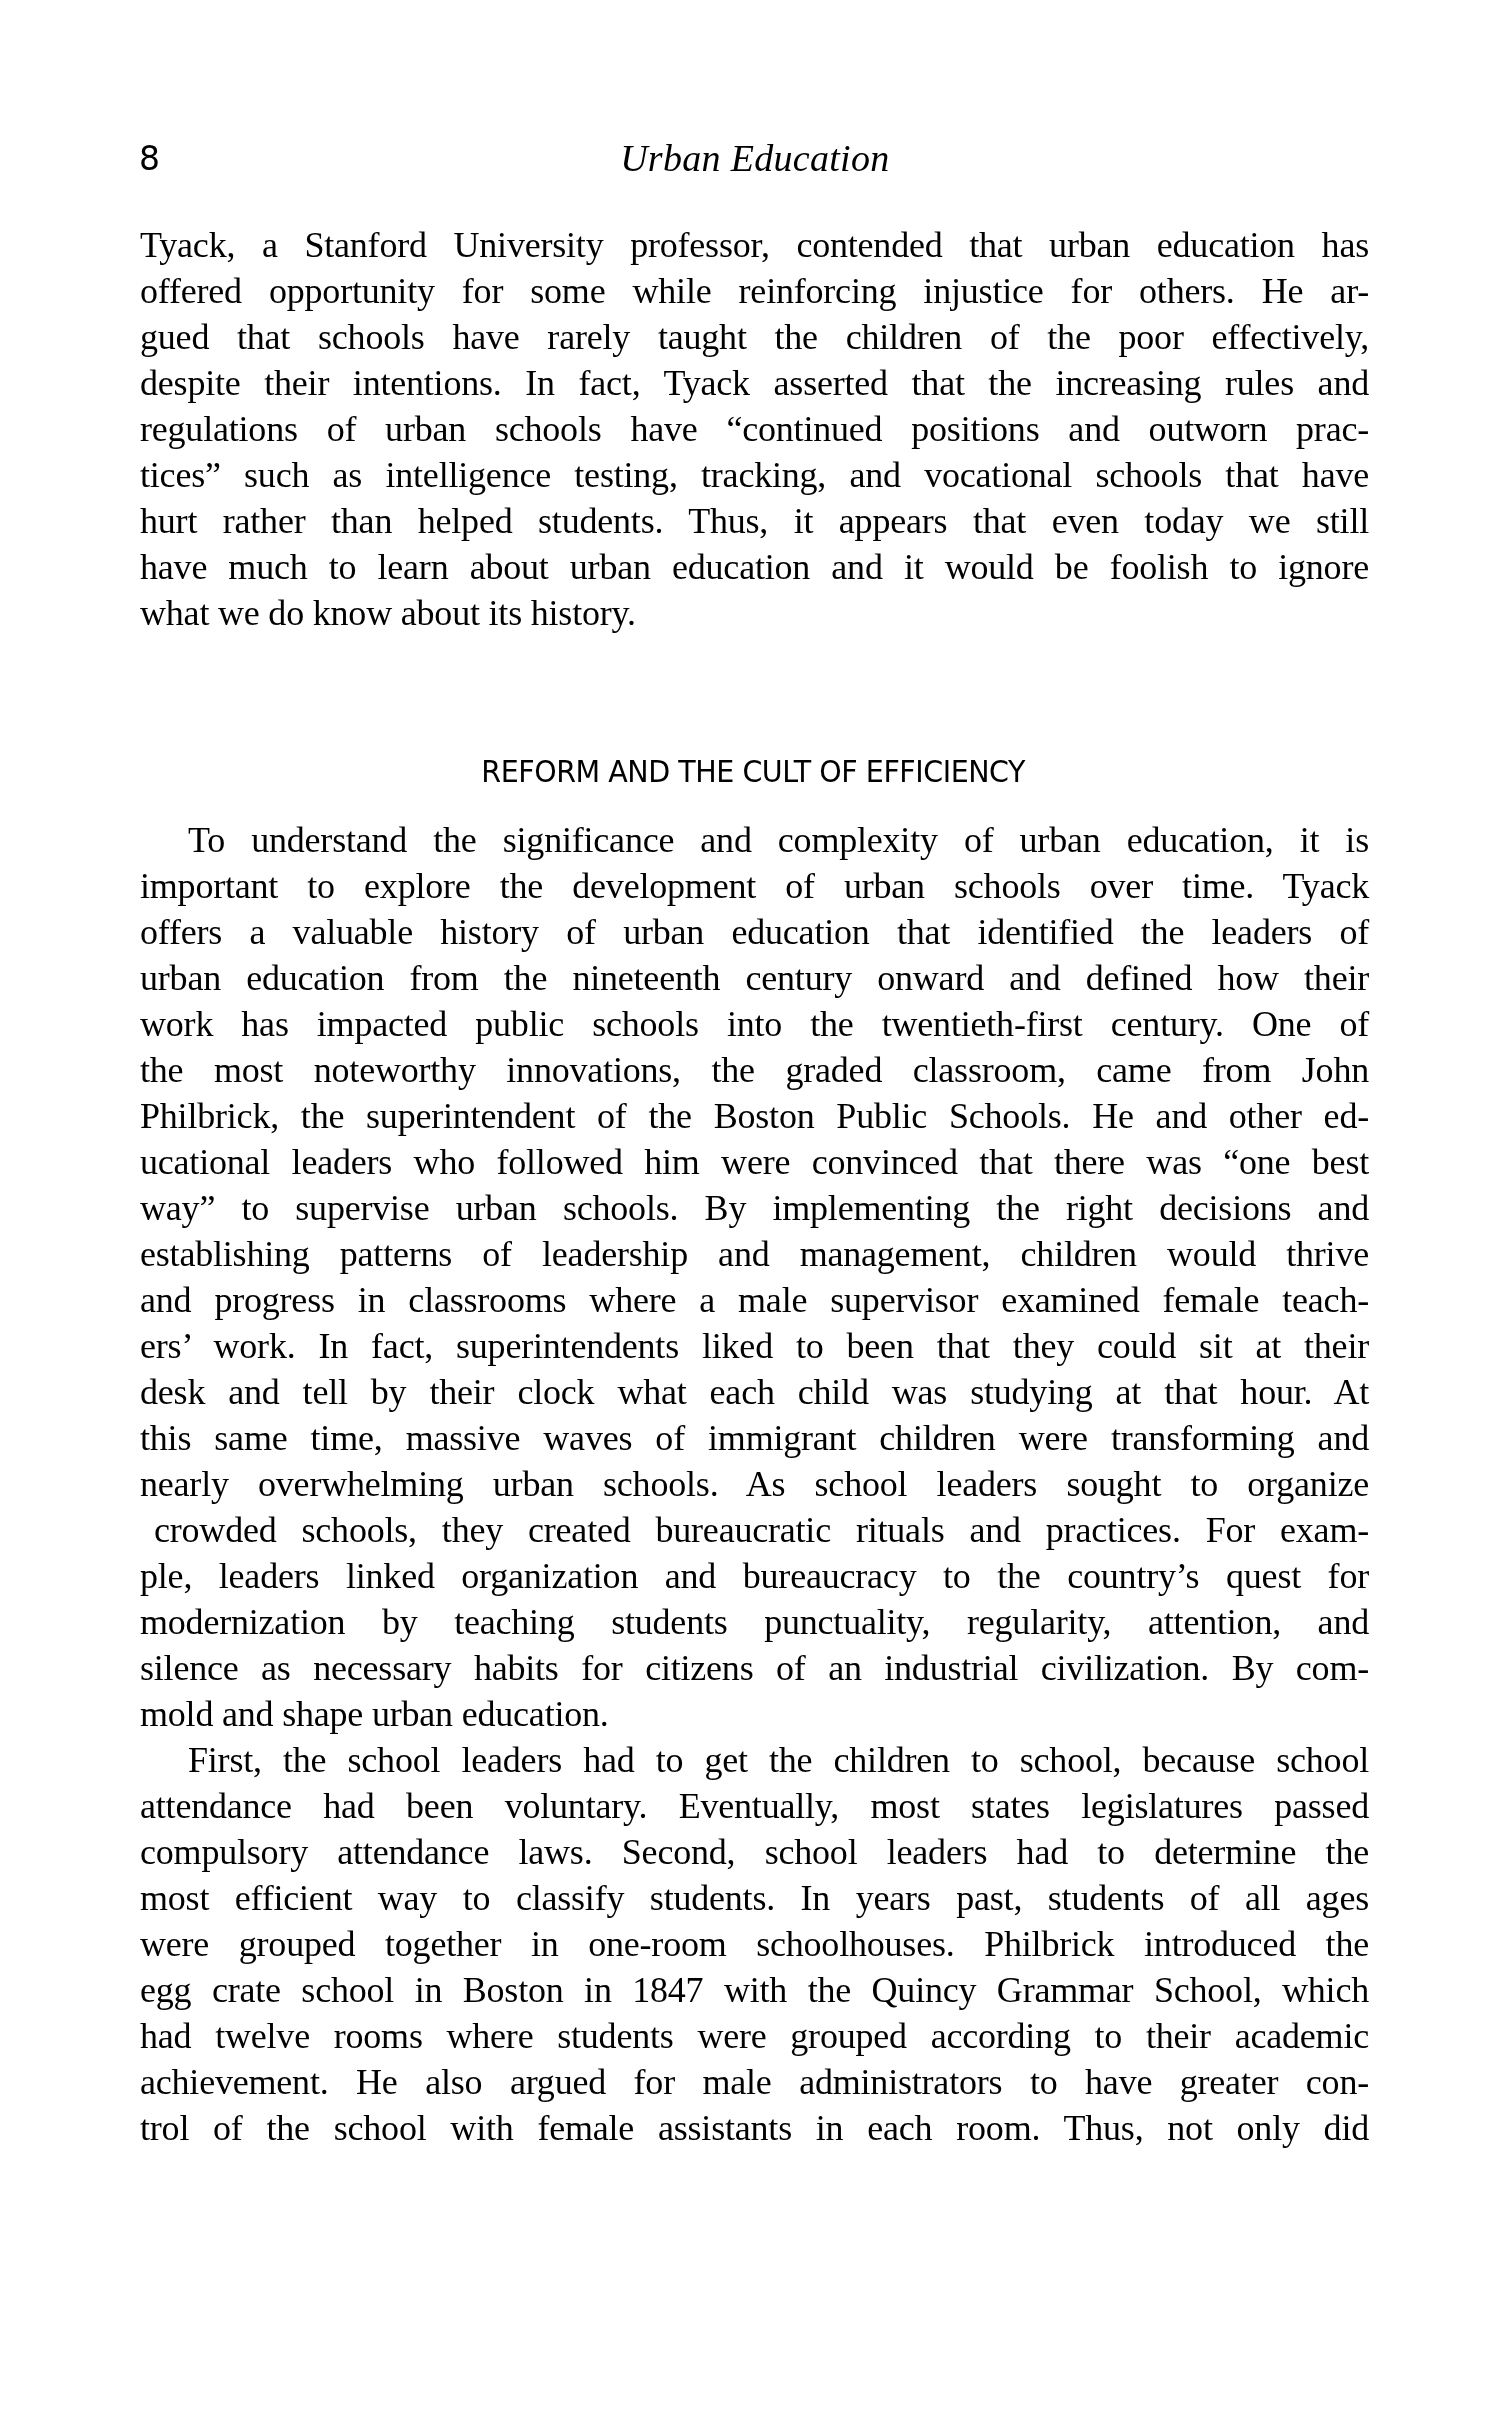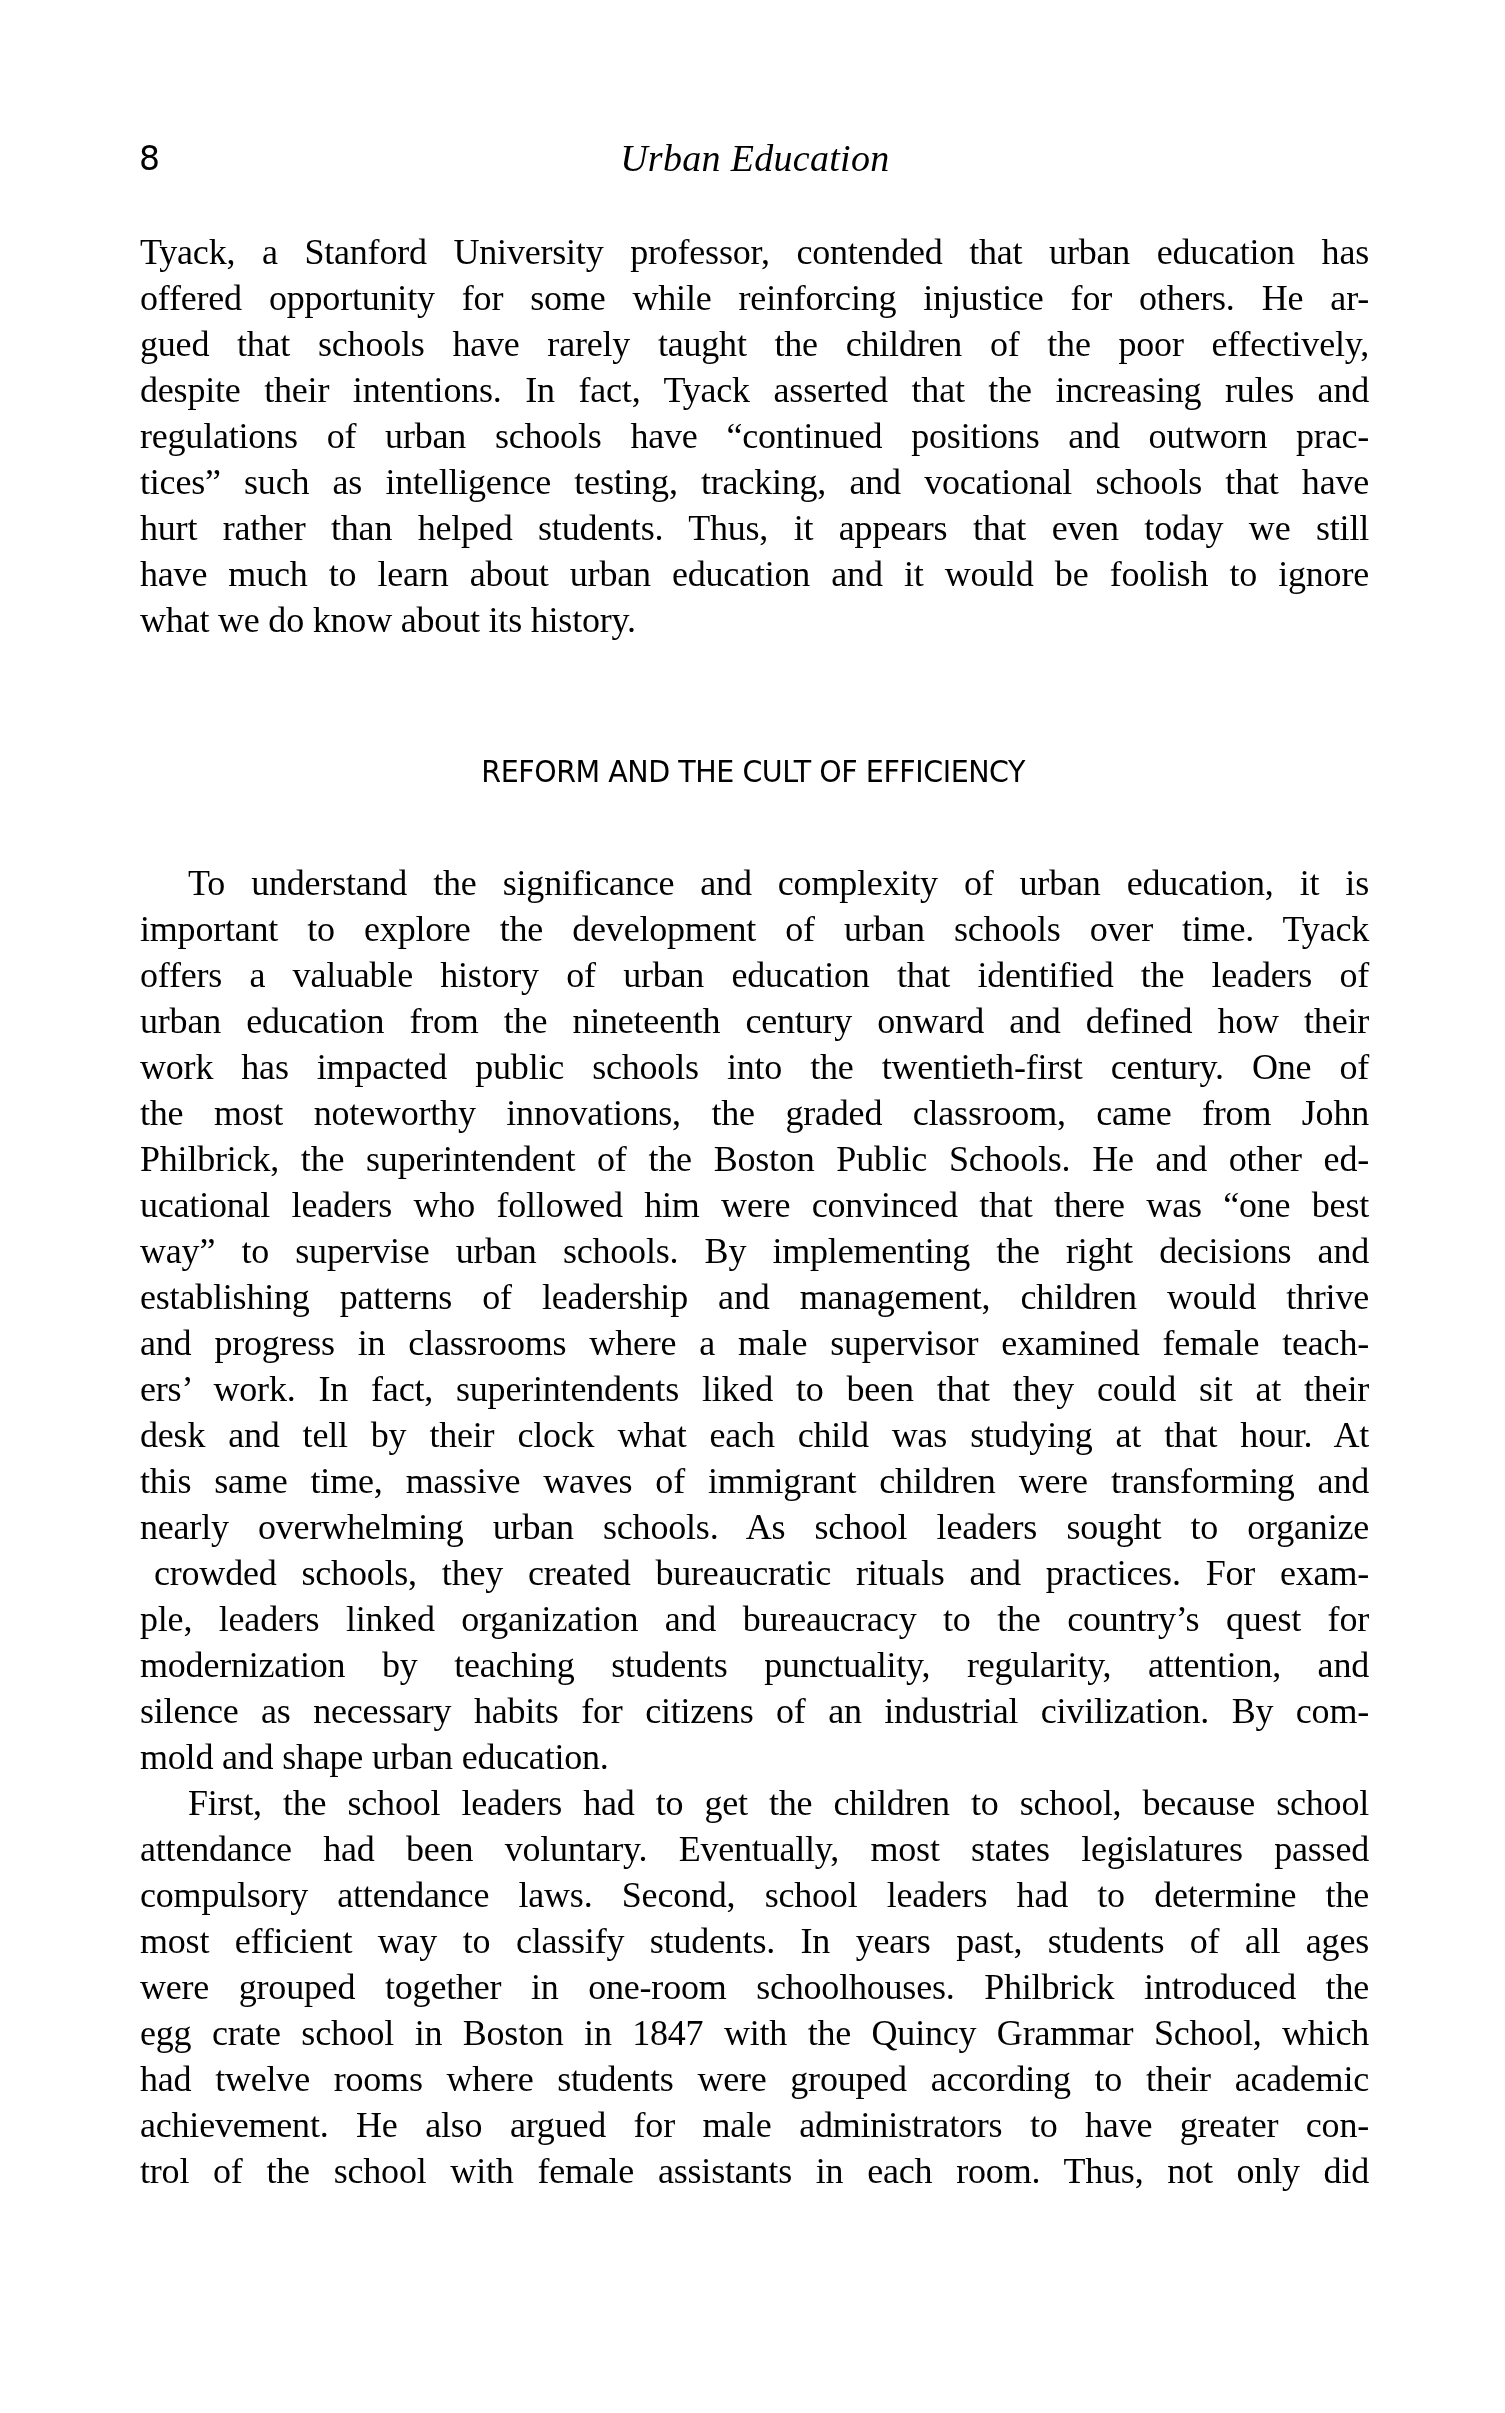--- a/index.html
+++ b/index.html
@@ -53,35 +53,35 @@
     text-align-last: justify;
     overflow: visible;
   }
   .line.last {
     text-align: left;
     text-align-last: left;
   }
   .line.indent {
     padding-left: 48px;
   }
-  .para1 { top: 229px; }
+  .para1 { top: 222px; }
   .section-heading {
     position: absolute;
     left: 0;
     width: 1506px;
     top: 748px;
     text-align: center;
     font-family: "DejaVu Sans", sans-serif;
     font-size: 31px;
     line-height: 46px;
     letter-spacing: -0.5px;
     transform: scaleX(0.92);
     transform-origin: 755px 0;
   }
-  .para2 { top: 860px; }
+  .para2 { top: 817px; }
 </style>
 </head>
 <body>
 
 <div>
 
   <div class="page-number">8</div>
   <div class="running-head"><span>Urban Education</span></div>
 
   <div class="text-block para1">

